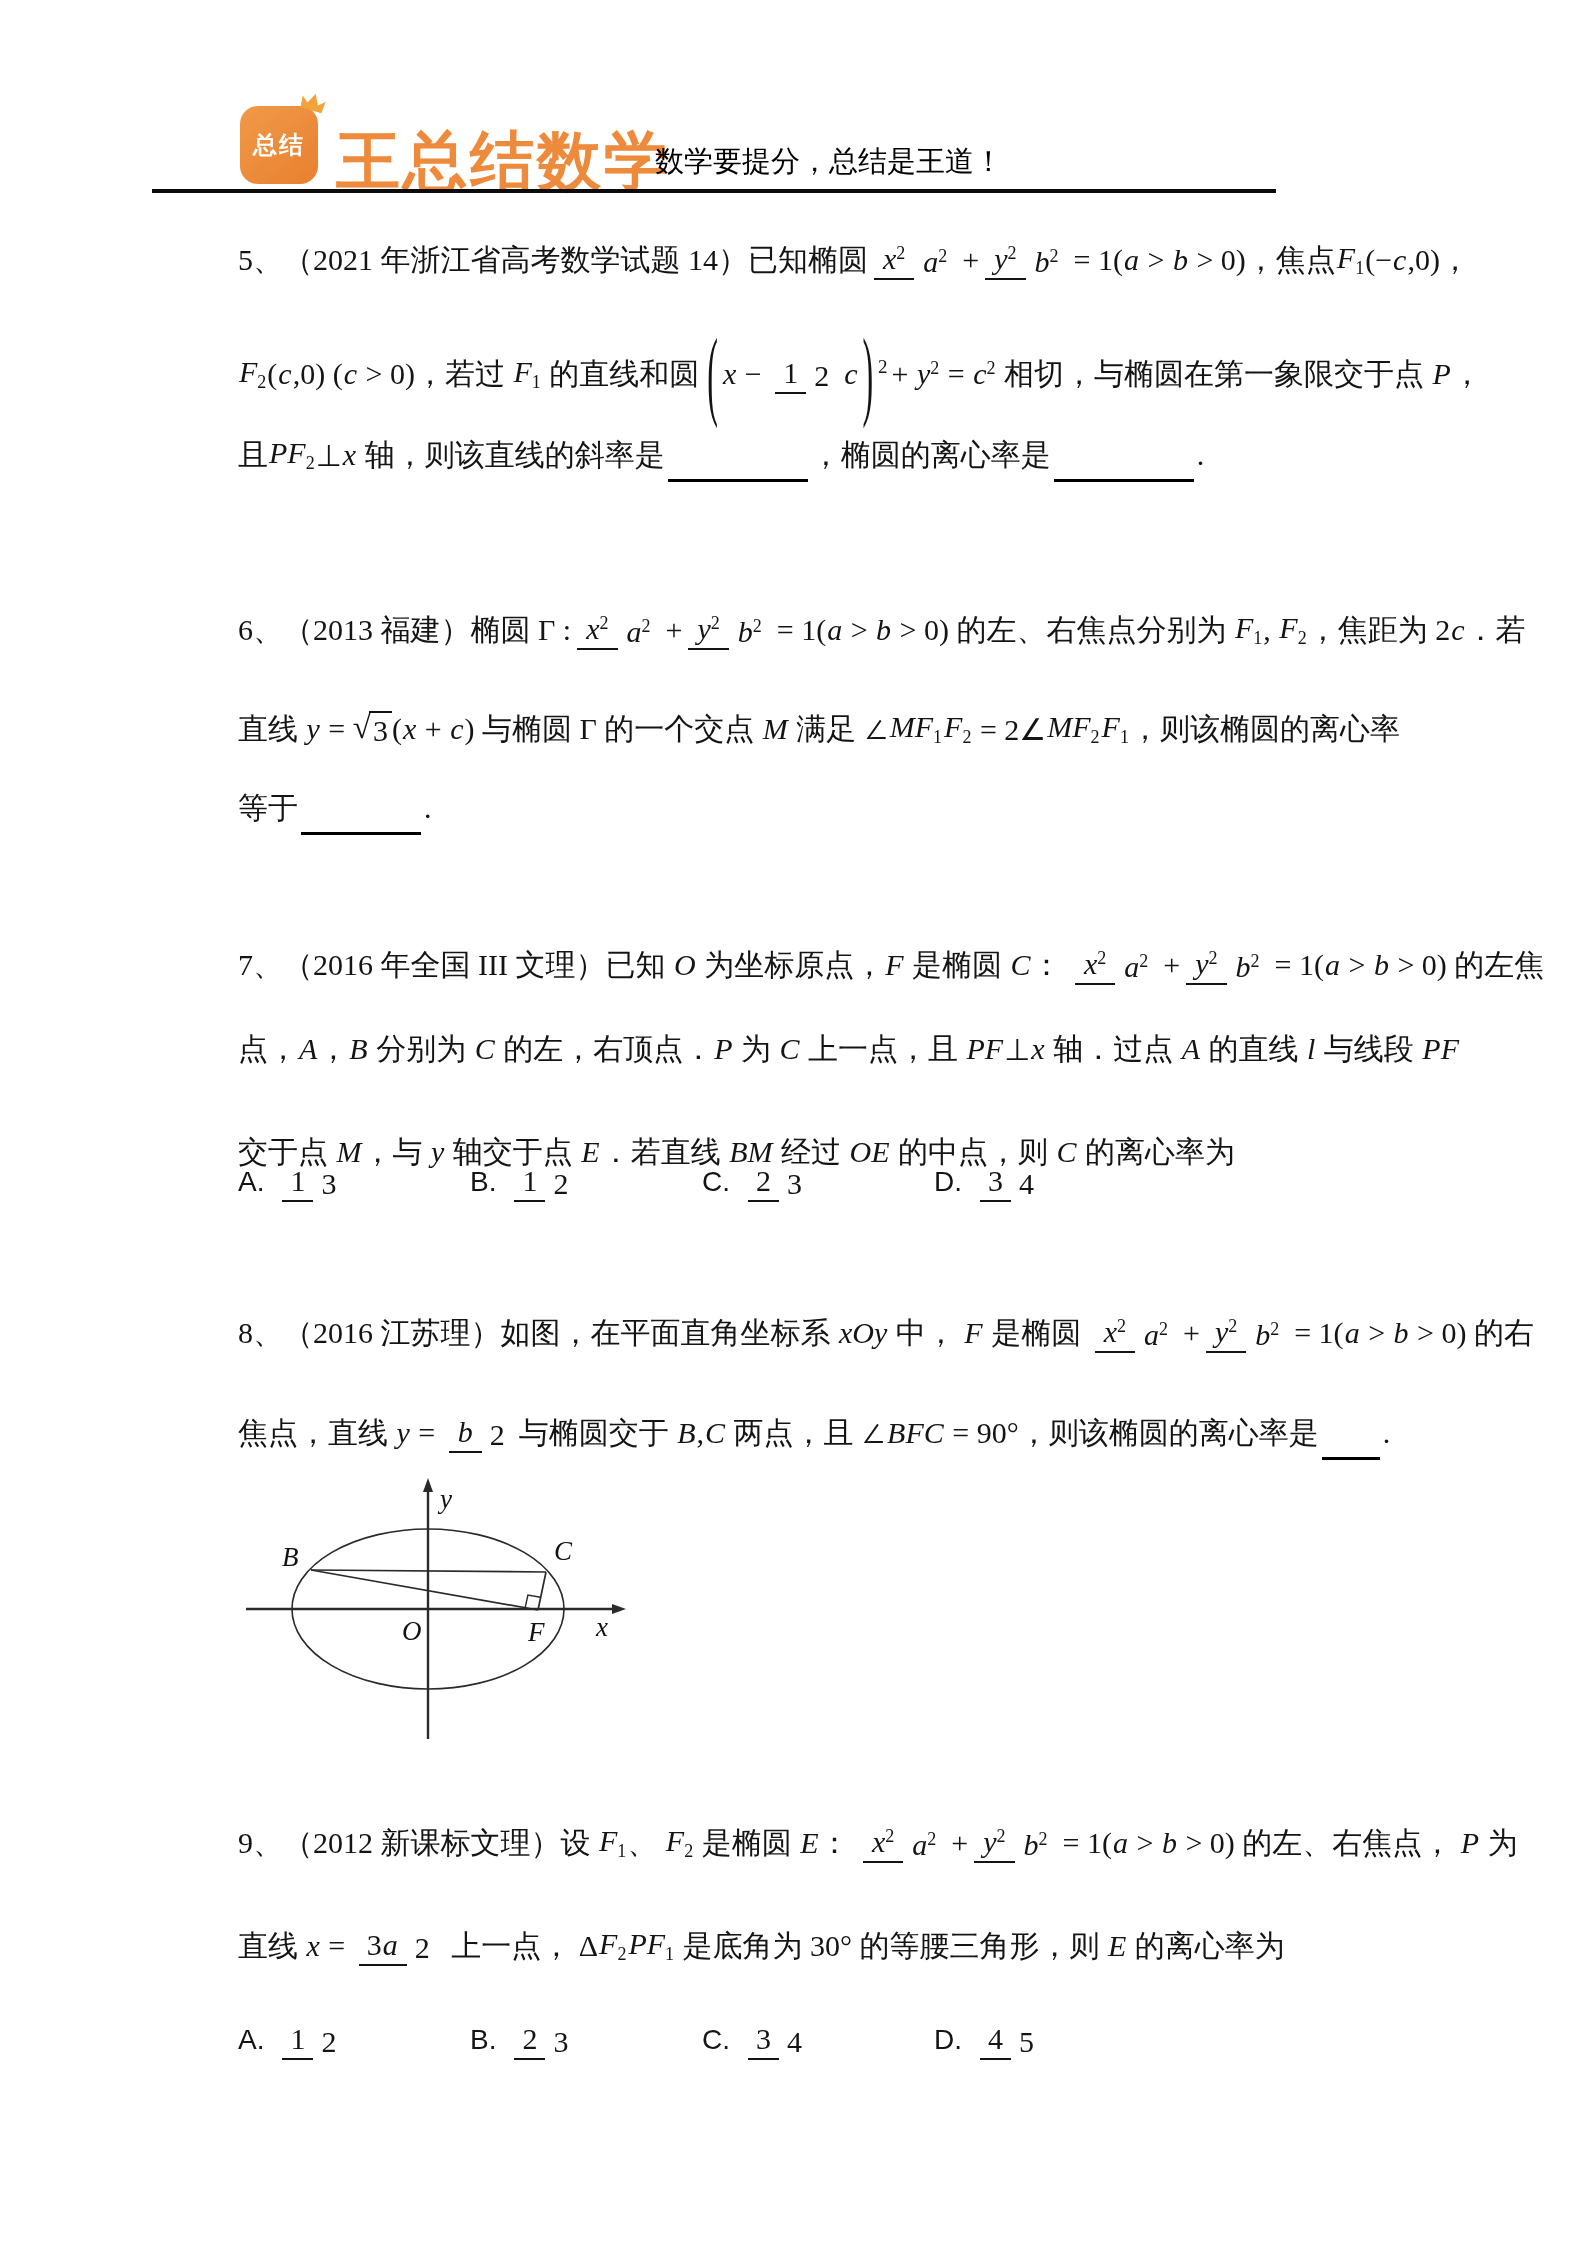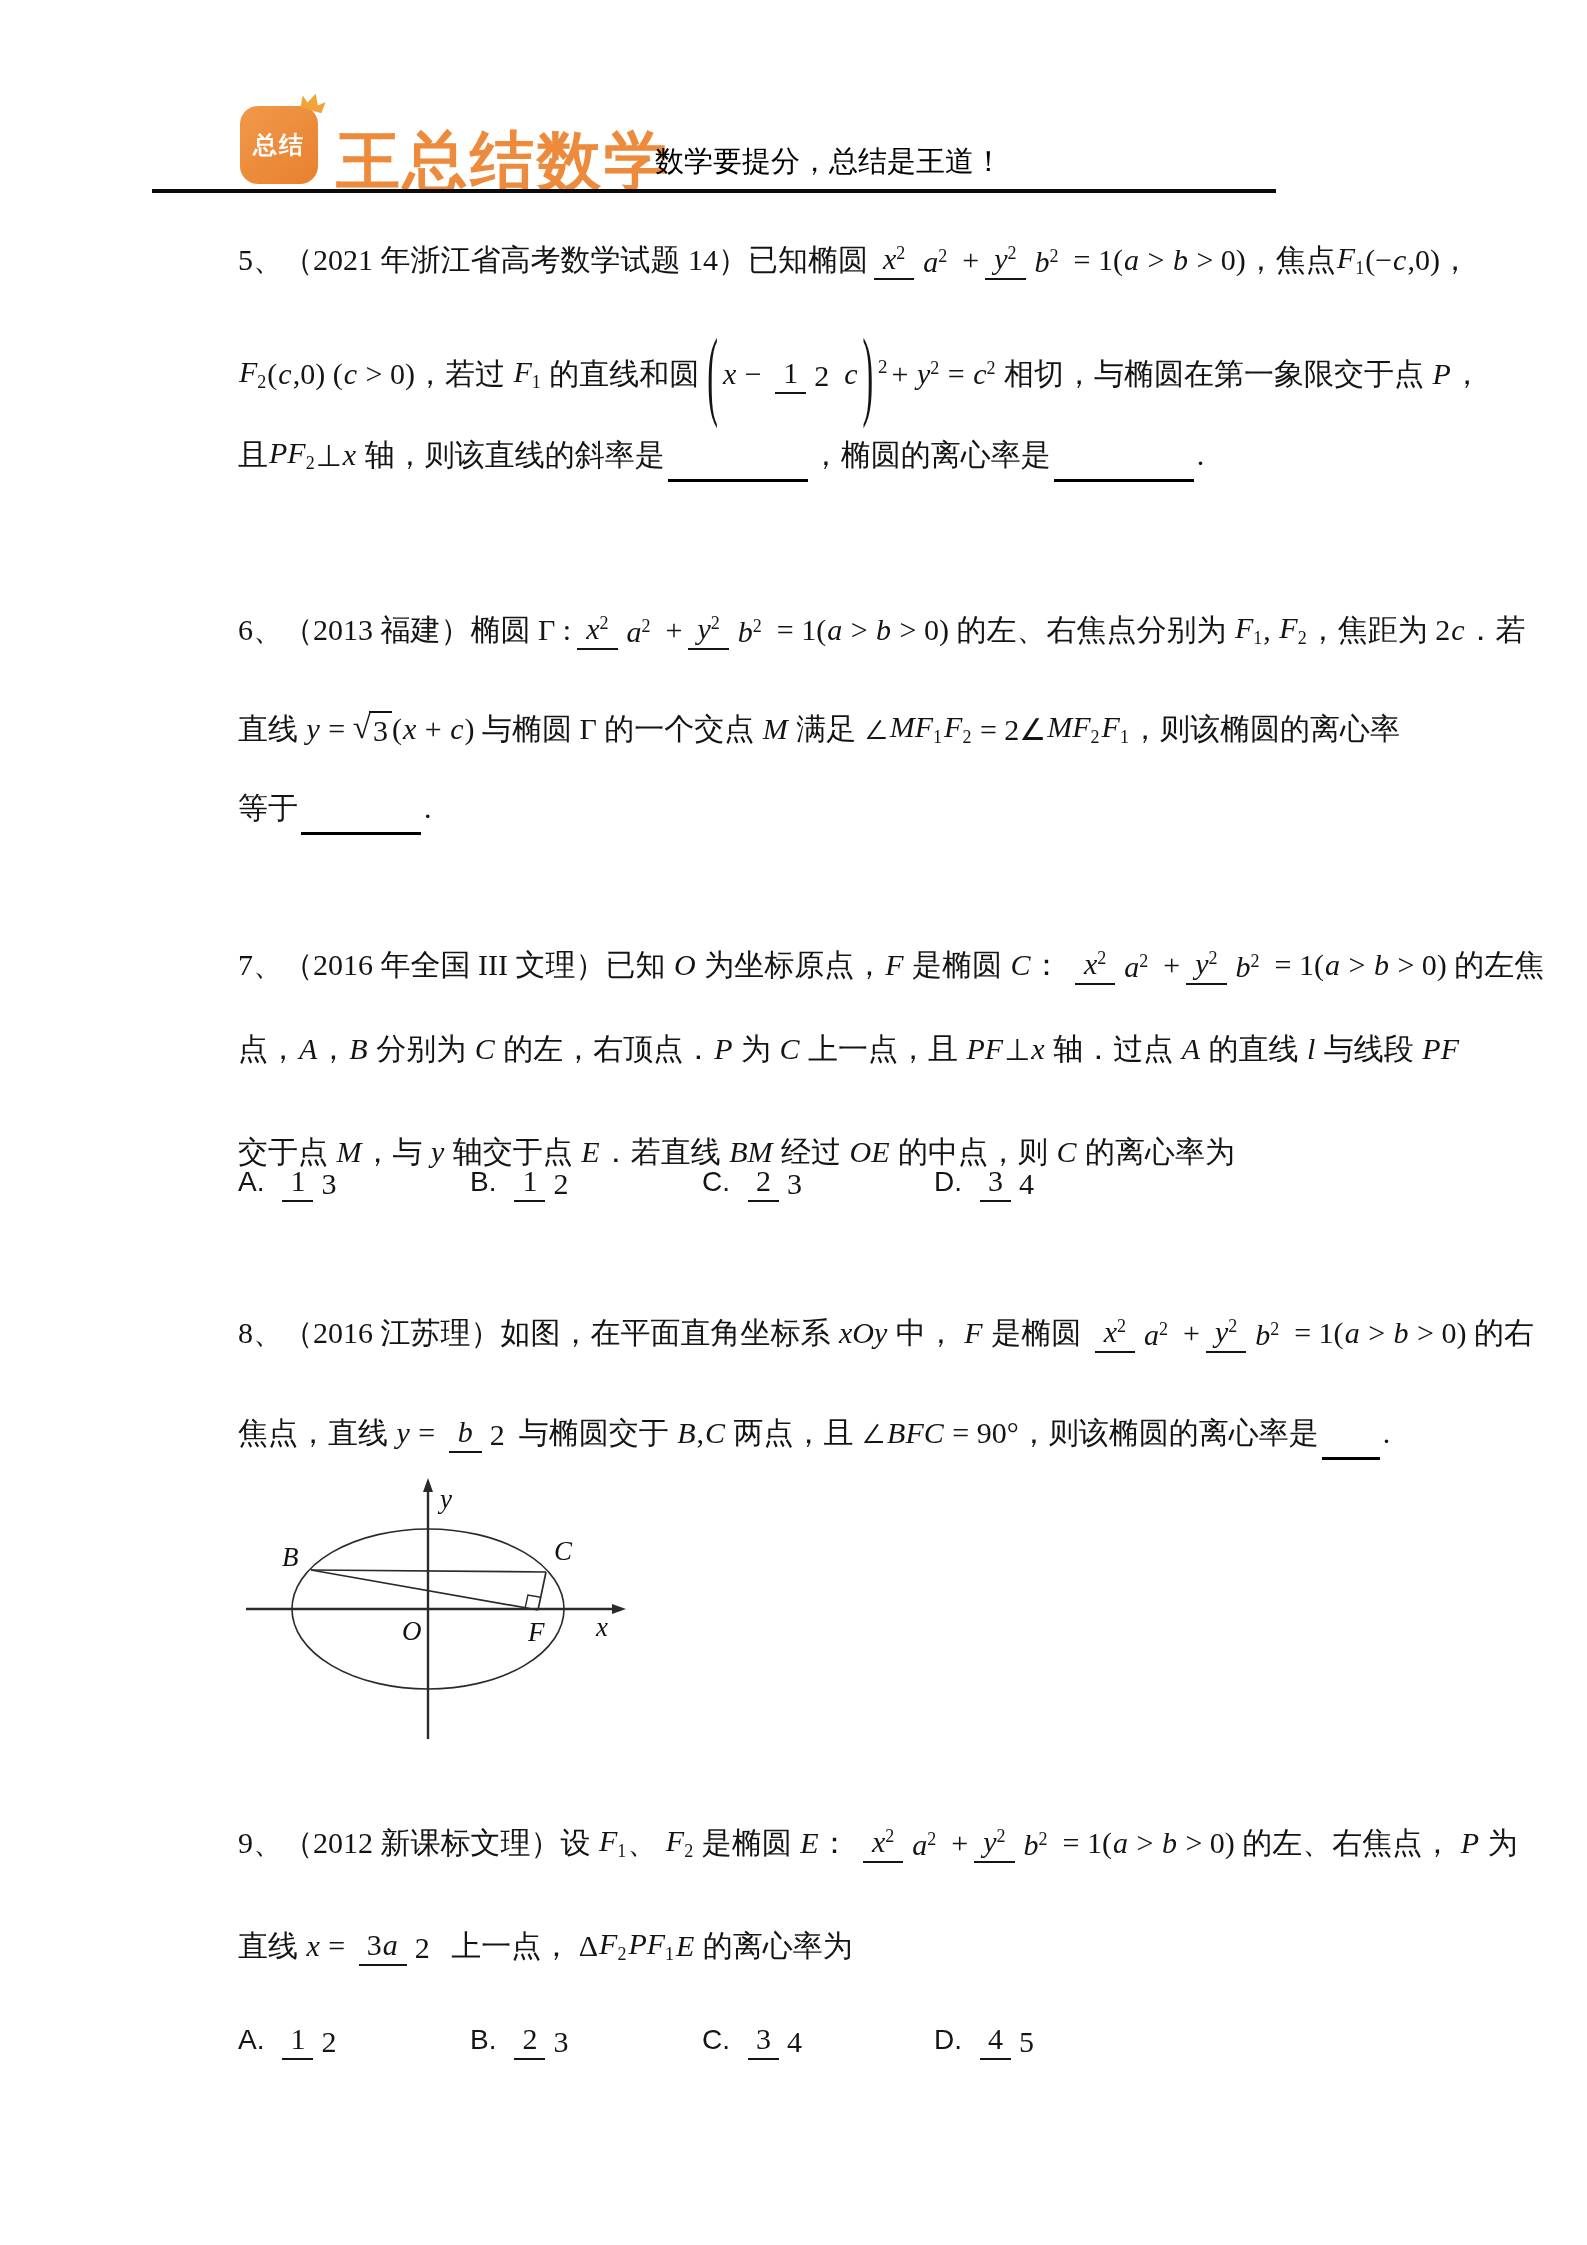--- a/index.html
+++ b/index.html
@@ -324,20 +324,21 @@
       <span class="t"> 为</span>
     </div>
   <div class="line" style="top:1898px;height:96px;">
       <span class="t">直线 </span>
       <span class="m">x</span>
       <span class="t"> = </span>
       <span class="frac"><span class="fr-n"><span class="t">3</span><span class="m">a</span></span><span class="fr-d"><span class="t">2</span></span></span>
       <span class="t"> 上一点， Δ</span>
       <span class="m">F<sub>2</sub></span>
       <span class="m">PF<sub>1</sub></span>
+      <span class="t"> 是底角为 30° 的等腰三角形，则 </span>
       <span class="m">E</span>
       <span class="t"> 的离心率为</span>
     </div>
   <div class="optrow" style="top:1992px;height:96px;">
       <span class="opt">
         <span class="opt-label">A.</span>
         <span class="frac">
           <span class="fr-n">
             <span class="t">1</span>
           </span>

